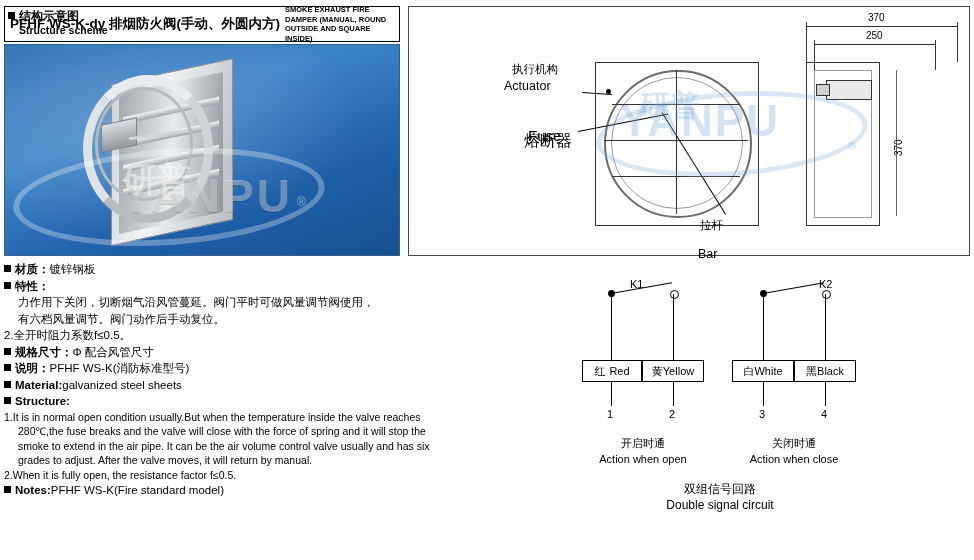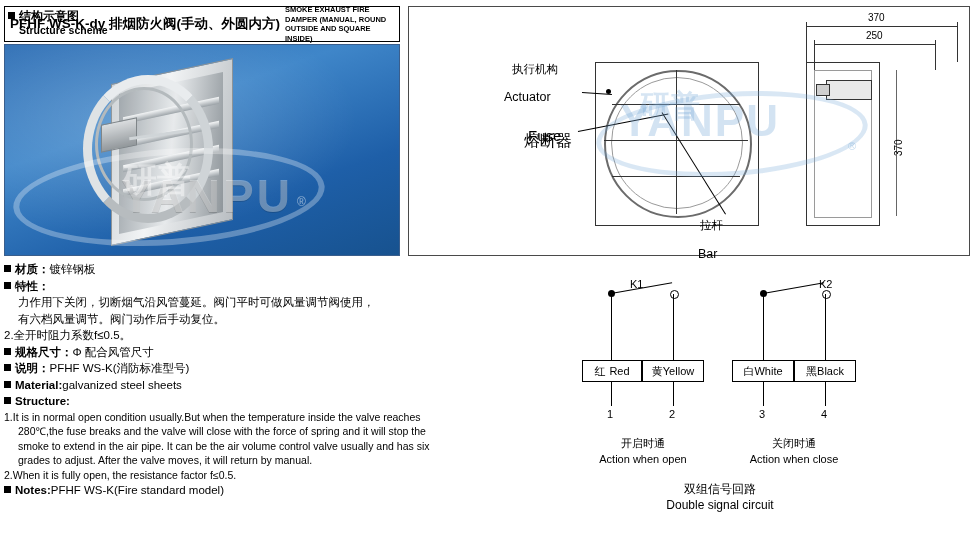--- a/index.html
+++ b/index.html
@@ -237,21 +237,21 @@
 
 <div class="dim-line" style="left:814px;top:44px;width:122px;"></div>
 <div class="dim-v" style="left:814px;top:40px;height:30px;"></div>
 <div class="dim-v" style="left:935px;top:40px;height:30px;"></div>
 <div class="dim-text" style="left:866px;top:30px;">250</div>
 
 <div class="dim-v" style="left:896px;top:70px;height:146px;background:#666;"></div>
 <div class="dim-text-v" style="left:893px;top:156px;">370</div>
 
 <div class="lbl" style="left:512px;top:62px;font-size:11.5px;">执行机构</div>
-<div class="lbl" style="left:504px;top:90px;font-size:12.5px;">Actuator</div>
+<div class="lbl" style="left:504px;top:79px;font-size:12.5px;">Actuator</div>
 <div class="lead" style="left:582px;top:92px;width:30px;transform:rotate(4deg);"></div>
 <div class="cdot" style="left:606px;top:89px;width:5px;height:5px;"></div>
 
 <div class="lbl" style="left:524px;top:131px;font-size:16px;">熔断器</div>
 <div class="lbl" style="left:528px;top:127px;font-size:15px;">Fuse</div>
 <div class="lead" style="left:578px;top:131px;width:92px;transform:rotate(-11deg);"></div>
 
 <div class="lbl" style="left:700px;top:218px;font-size:11.5px;">拉杆</div>
 <div class="lbl" style="left:698px;top:247px;font-size:12.5px;">Bar</div>
 <div class="lead" style="left:662px;top:112px;width:120px;transform:rotate(58deg);"></div>

